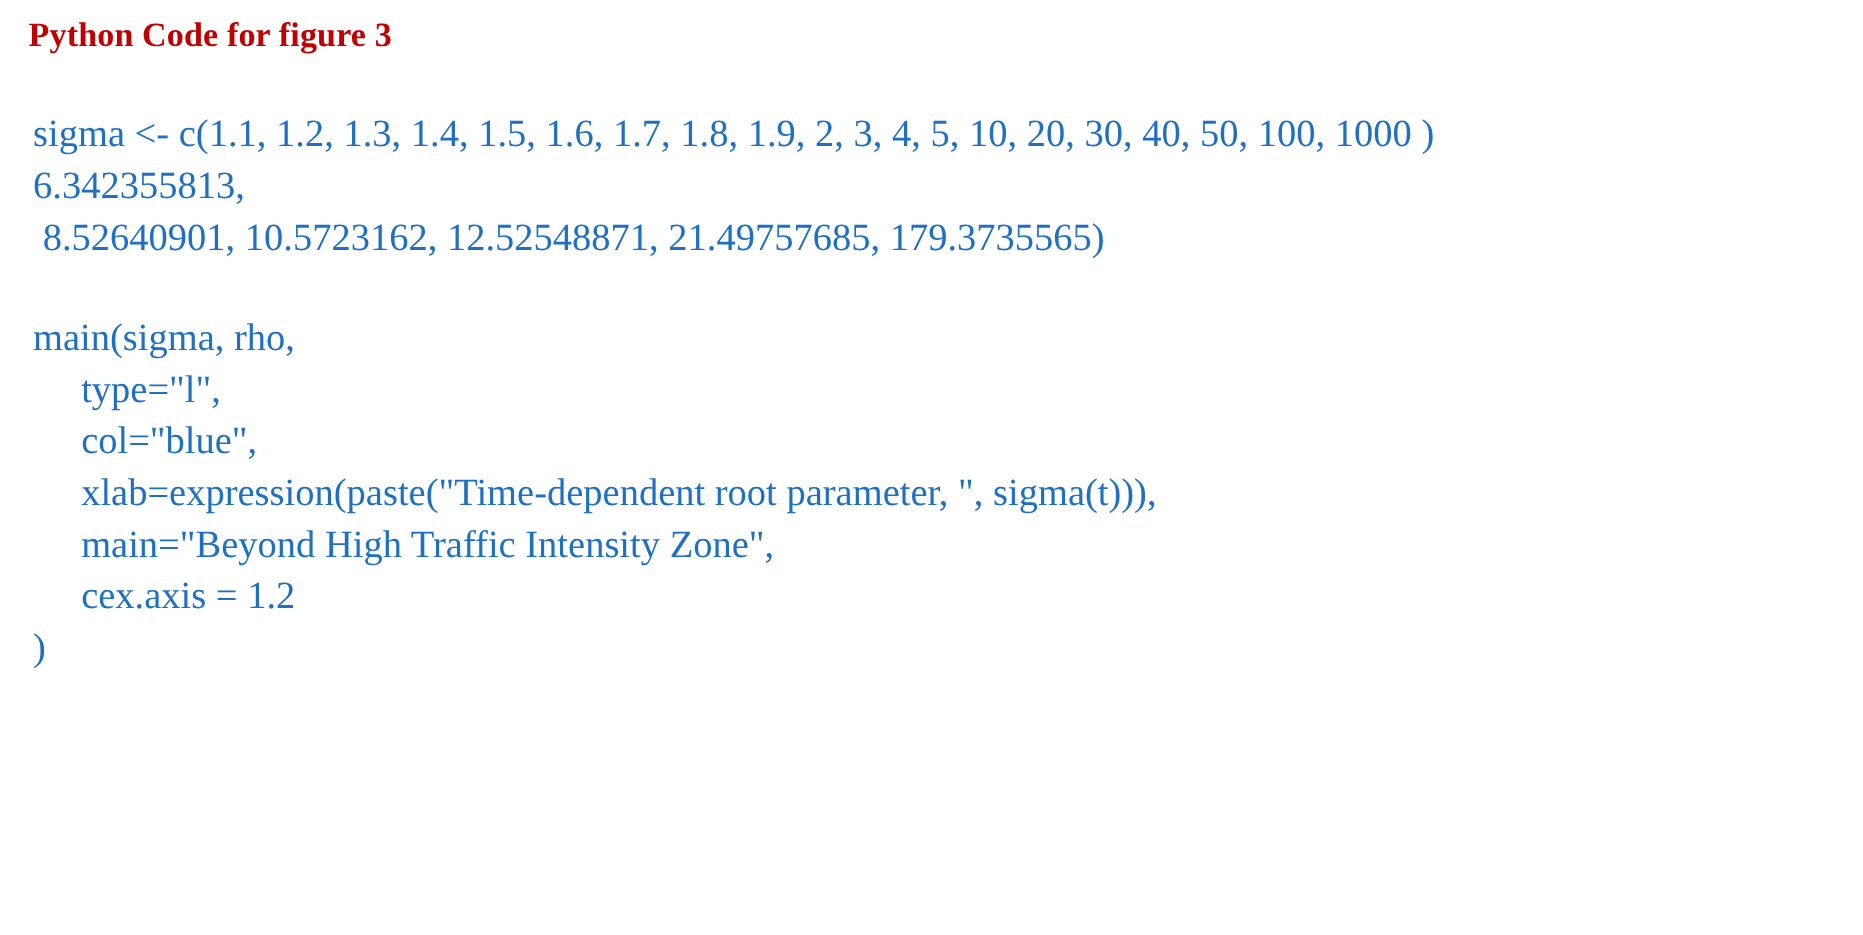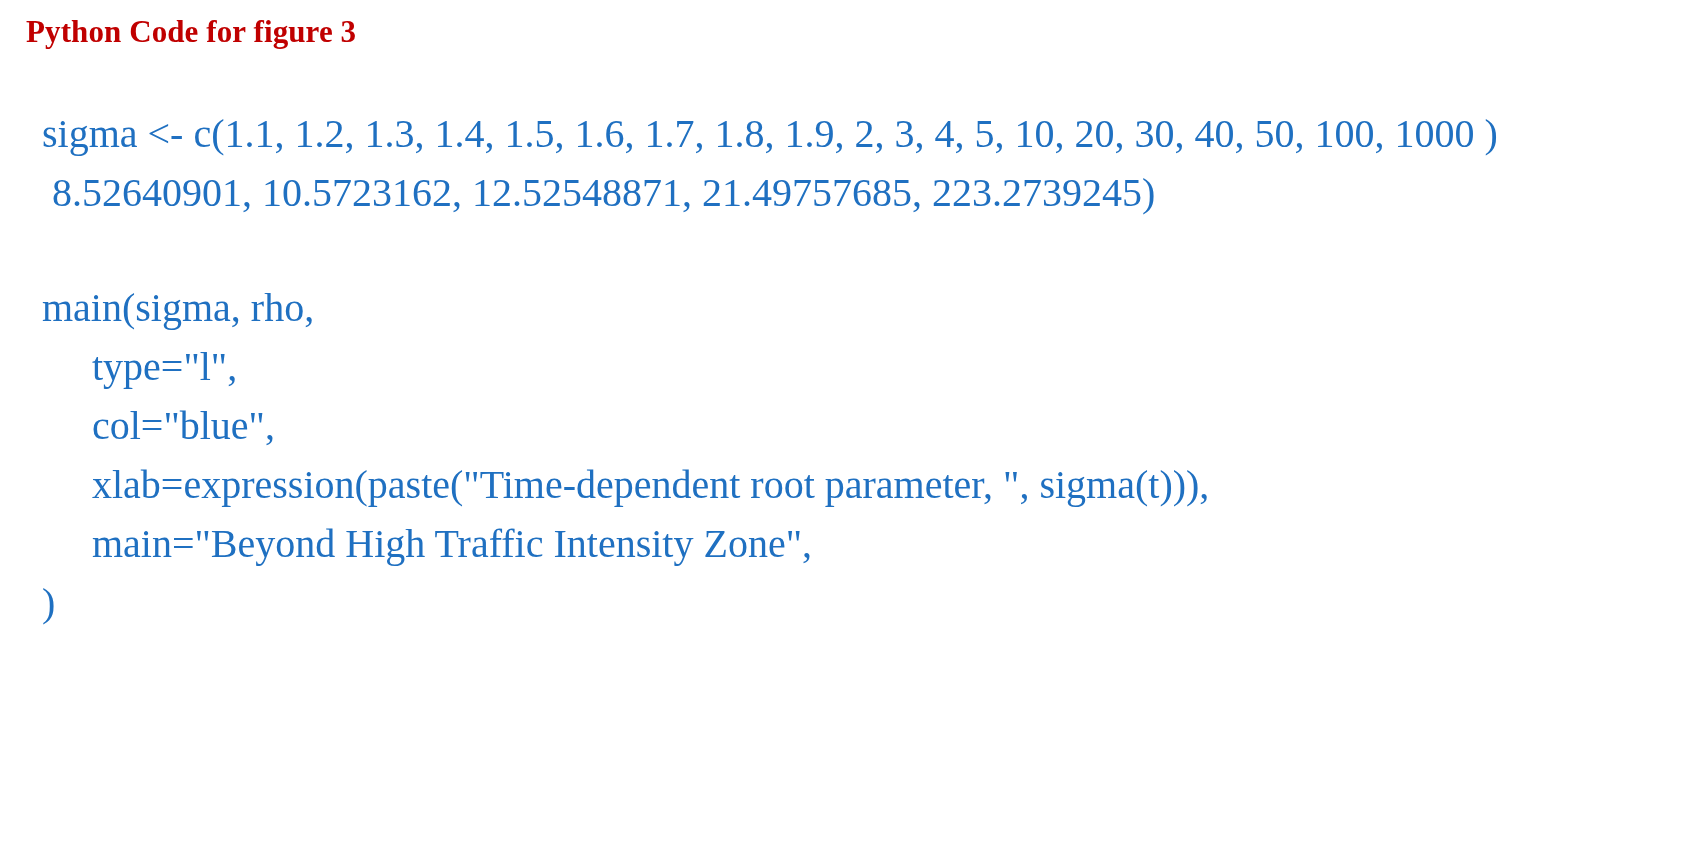--- a/index.html
+++ b/index.html
@@ -27,49 +27,51 @@
     font-weight: bold;
     font-size: 31px;
     line-height: 44px;
     letter-spacing: 0.1px;
     margin: 0;
     padding: 0;
     white-space: pre;
   }
   .code-line {
     color: #1f70c1;
-    font-size: 40px;
+    font-size: 35px;
     line-height: 43px;
     white-space: pre;
-    margin: 16px;
+    margin: 4px;
     padding: 0;
     max-width: 1668px;
   }
   .spacer-lg { height: 42px; }
   .spacer-md { height: 40px; }
 </style>
 </head>
 <body>
 
 <div id="page">
 
   <div class="heading">Python Code for figure 3</div>
 
   <div class="spacer-lg"></div>
 
   <div class="code-line">sigma &lt;- c(1.1, 1.2, 1.3, 1.4, 1.5, 1.6, 1.7, 1.8, 1.9, 2, 3, 4, 5, 10, 20, 30, 40, 50, 100, 1000 )</div>
 
   <div>
-    <div class="code-line"> 8.52640901, 10.5723162, 12.52548871, 21.49757685, 223.2739245)</div>
+    <div class="code-line">6.342355813,</div>
+    <div class="code-line"> 8.52640901, 10.5723162, 12.52548871, 21.49757685, 179.3735565)</div>
   </div>
 
   <div class="spacer-md"></div>
 
   <div>
     <div class="code-line">main(sigma, rho,</div>
     <div class="code-line">     type="l",</div>
     <div class="code-line">     col="blue",</div>
     <div class="code-line">     xlab=expression(paste("Time-dependent root parameter, ", sigma(t))),</div>
     <div class="code-line">     main="Beyond High Traffic Intensity Zone",</div>
+    <div class="code-line">     cex.axis = 1.2</div>
     <div class="code-line">)</div>
   </div>
 
 </div>
 
 </body></html>

